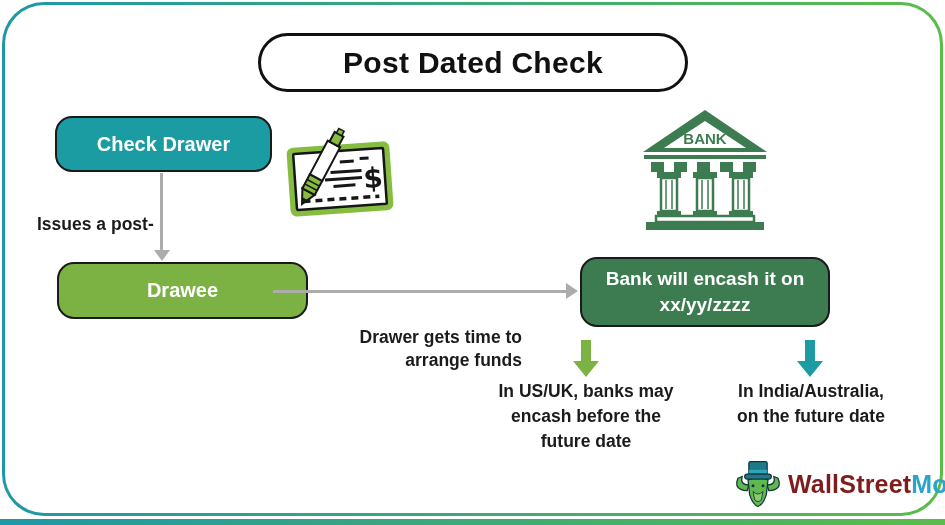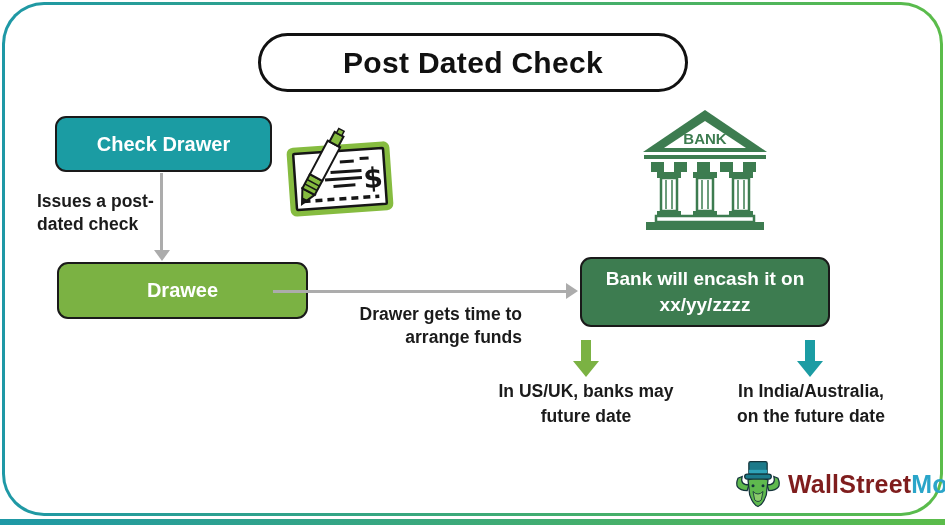--- a/index.html
+++ b/index.html
@@ -34,38 +34,38 @@
     background:#ffffff; border:3px solid #111111; border-radius:36px;
     display:flex; align-items:center; justify-content:center;
     font-size:30px; font-weight:800; color:#111111; letter-spacing:.3px;
   }
 
   
   .node {
     position:absolute; display:flex; flex-direction:column;
     align-items:center; justify-content:center; text-align:center;
     color:#ffffff; font-weight:700; border:2px solid #1a1a1a;
-    border-radius:11px;
+    border-radius:17px;
   }
   .node-check-drawer { left:55px; top:116px; width:217px; height:56px; background:#1B9CA3; font-size:20px; }
   .node-drawee       { left:57px; top:262px; width:251px; height:57px; background:#7BB243; font-size:20px; }
   .node-bank         { left:580px; top:257px; width:250px; height:70px; background:#3D7C50; font-size:19px; line-height:26px; }
 
   
   .v-line  { position:absolute; left:160px; top:173px; width:3px; height:78px; background:#ACACAC; }
   .v-head  { position:absolute; left:154px; top:250px; width:0; height:0;
              border-left:8px solid transparent; border-right:8px solid transparent;
              border-top:11px solid #ACACAC; }
   .h-line  { position:absolute; left:273px; top:290px; width:294px; height:3px; background:#ACACAC; }
   .h-head  { position:absolute; left:566px; top:283px; width:0; height:0;
              border-top:8px solid transparent; border-bottom:8px solid transparent;
              border-left:12px solid #ACACAC; }
 
   
-  .ann { position:absolute; font-weight:700; color:#1b1b1b; font-size:17.5px; line-height:23px; }
+  .ann { position:absolute; font-weight:700; color:#1b1b1b; font-size:17.5px; line-height:23px;margin-top:23px; }
   .ann-issues { left:37px; top:190px; text-align:left; }
   .ann-given  { left:330px; top:233px; width:192px; text-align:center; }
   .ann-time   { left:330px; top:303px; width:192px; text-align:right; }
   .caption { position:absolute; font-weight:700; color:#1b1b1b; font-size:17.5px; line-height:25px; text-align:center; white-space:nowrap; }
   .caption-us    { left:490px; top:379px; width:192px;text-align:center; }
   .caption-india { left:707px; top:379px; width:208px; }
 
   
   .check-icon { position:absolute; left:285px; top:118px; }
   .bank-icon  { position:absolute; left:641px; top:110px; }
@@ -116,21 +116,20 @@
       <line x1="19" y1="-7" x2="19" y2="7" stroke="#161616" stroke-width="1.5"></line>
       <line x1="24" y1="-7" x2="24" y2="7" stroke="#161616" stroke-width="1.5"></line>
       <rect x="30" y="-7" width="38" height="14" fill="#ffffff" stroke="#161616" stroke-width="2"></rect>
       <rect x="68" y="-5" width="11" height="10" fill="#86BC40" stroke="#161616" stroke-width="2"></rect>
       <rect x="79" y="-3" width="5" height="6" fill="#86BC40" stroke="#161616" stroke-width="1.5"></rect>
     </g>
   </svg>
 
   <div class="ann ann-issues">
     <div>Issues a post-</div>
-    <div>dated check</div>
   </div>
 
   <div class="v-line"></div>
   <div class="v-head"></div>
 
   <div class="node node-drawee">
     <span>Drawee</span>
   </div>
 
   <div class="h-line"></div>
@@ -183,20 +182,21 @@
 
   <svg class="down-arrow down-arrow-left" width="26" height="37" viewBox="0 0 26 37">
     <polygon points="8,0 18,0 18,21 26,21 13,37 0,21 8,21" fill="#7BB243"></polygon>
   </svg>
   <svg class="down-arrow down-arrow-right" width="26" height="37" viewBox="0 0 26 37">
     <polygon points="8,0 18,0 18,21 26,21 13,37 0,21 8,21" fill="#1B9CA3"></polygon>
   </svg>
 
   <div class="caption caption-us">
     <div>In US/UK, banks may</div>
+    <div>encash before the</div>
     <div>future date</div>
   </div>
   <div class="caption caption-india">
     <div>In India/Australia,</div>
     <div>on the future date</div>
   </div>
 
   <div class="logo">
     <svg width="50" height="52" viewBox="0 0 60 62">
       <path d="M6 24 Q0 38 17 39 L19 32 Q8 32 11 22 Z" fill="#5FB94E" stroke="#14343B" stroke-width="1.5"></path>

